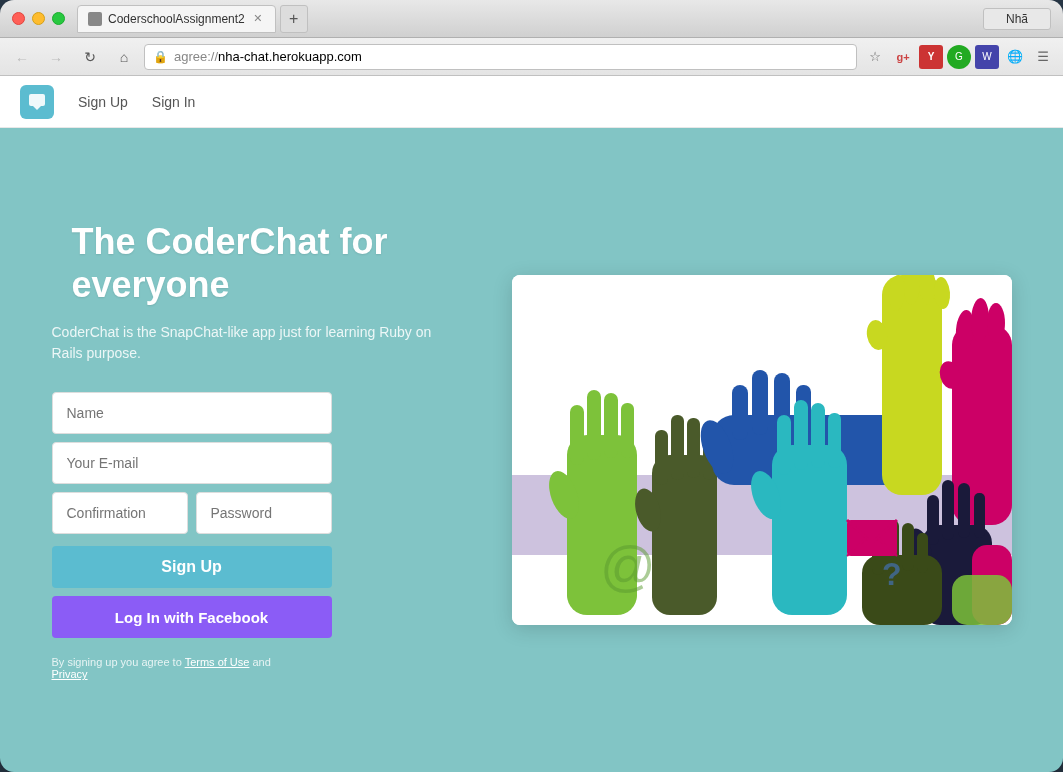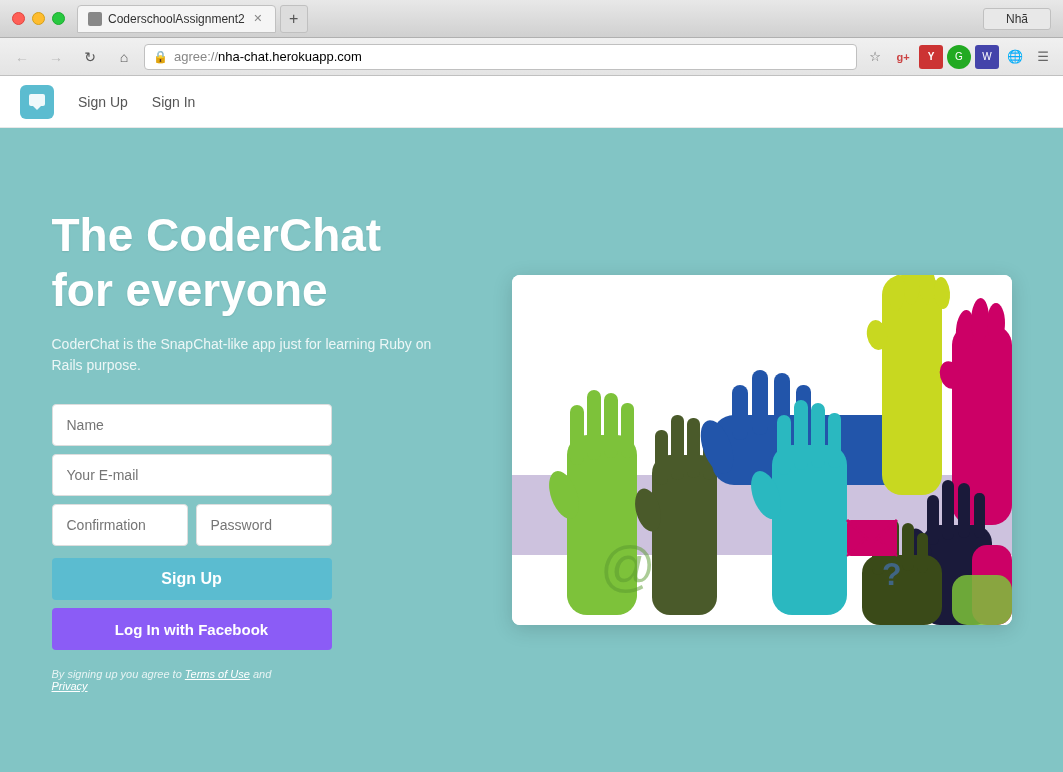--- a/index.html
+++ b/index.html
@@ -10,21 +10,21 @@
       font-family: -apple-system, BlinkMacSystemFont, 'Helvetica Neue', Arial, sans-serif;
       background: #2a3a4a;
     }
 
     
     .os-window {
       width: 1063px;
       height: 772px;
       display: flex;
       flex-direction: column;
-      border-radius: 0;
+      border-radius: 14px;
       overflow: hidden;
       box-shadow: 0 20px 60px rgba(0,0,0,0.5);
     }
 
     
     .title-bar {
       background: linear-gradient(to bottom, #e8e8e8, #d0d0d0);
       height: 38px;
       display: flex;
       align-items: center;
@@ -206,26 +206,27 @@
       justify-content: center;
       padding: 40px;
       gap: 80px;
     }
 
     
     .left-side {
       flex: 0 0 380px;
     }
     .hero-title {
-      font-size: 46px;
+      font-size: 36px;
       font-weight: 700;
       color: white;
       line-height: 1.2;
       margin-bottom: 16px;
       text-shadow: 0 1px 2px rgba(0,0,0,0.1);
+      margin-left: 20px;
     }
     .hero-subtitle {
       font-size: 14px;
       color: rgba(255,255,255,0.85);
       line-height: 1.5;
       margin-bottom: 28px;
     }
     .form-group {
       display: flex;
       flex-direction: column;
@@ -277,21 +278,20 @@
       border-radius: 4px;
       color: white;
       font-size: 15px;
       font-weight: 600;
       cursor: pointer;
     }
     .terms-text {
       font-size: 11px;
       color: rgba(255,255,255,0.8);
       margin-top: 10px;
-      font-style: italic;
     }
     .terms-link {
       color: white;
       text-decoration: underline;
       cursor: pointer;
     }
 
     
     .right-side {
       flex: 0 0 500px;

